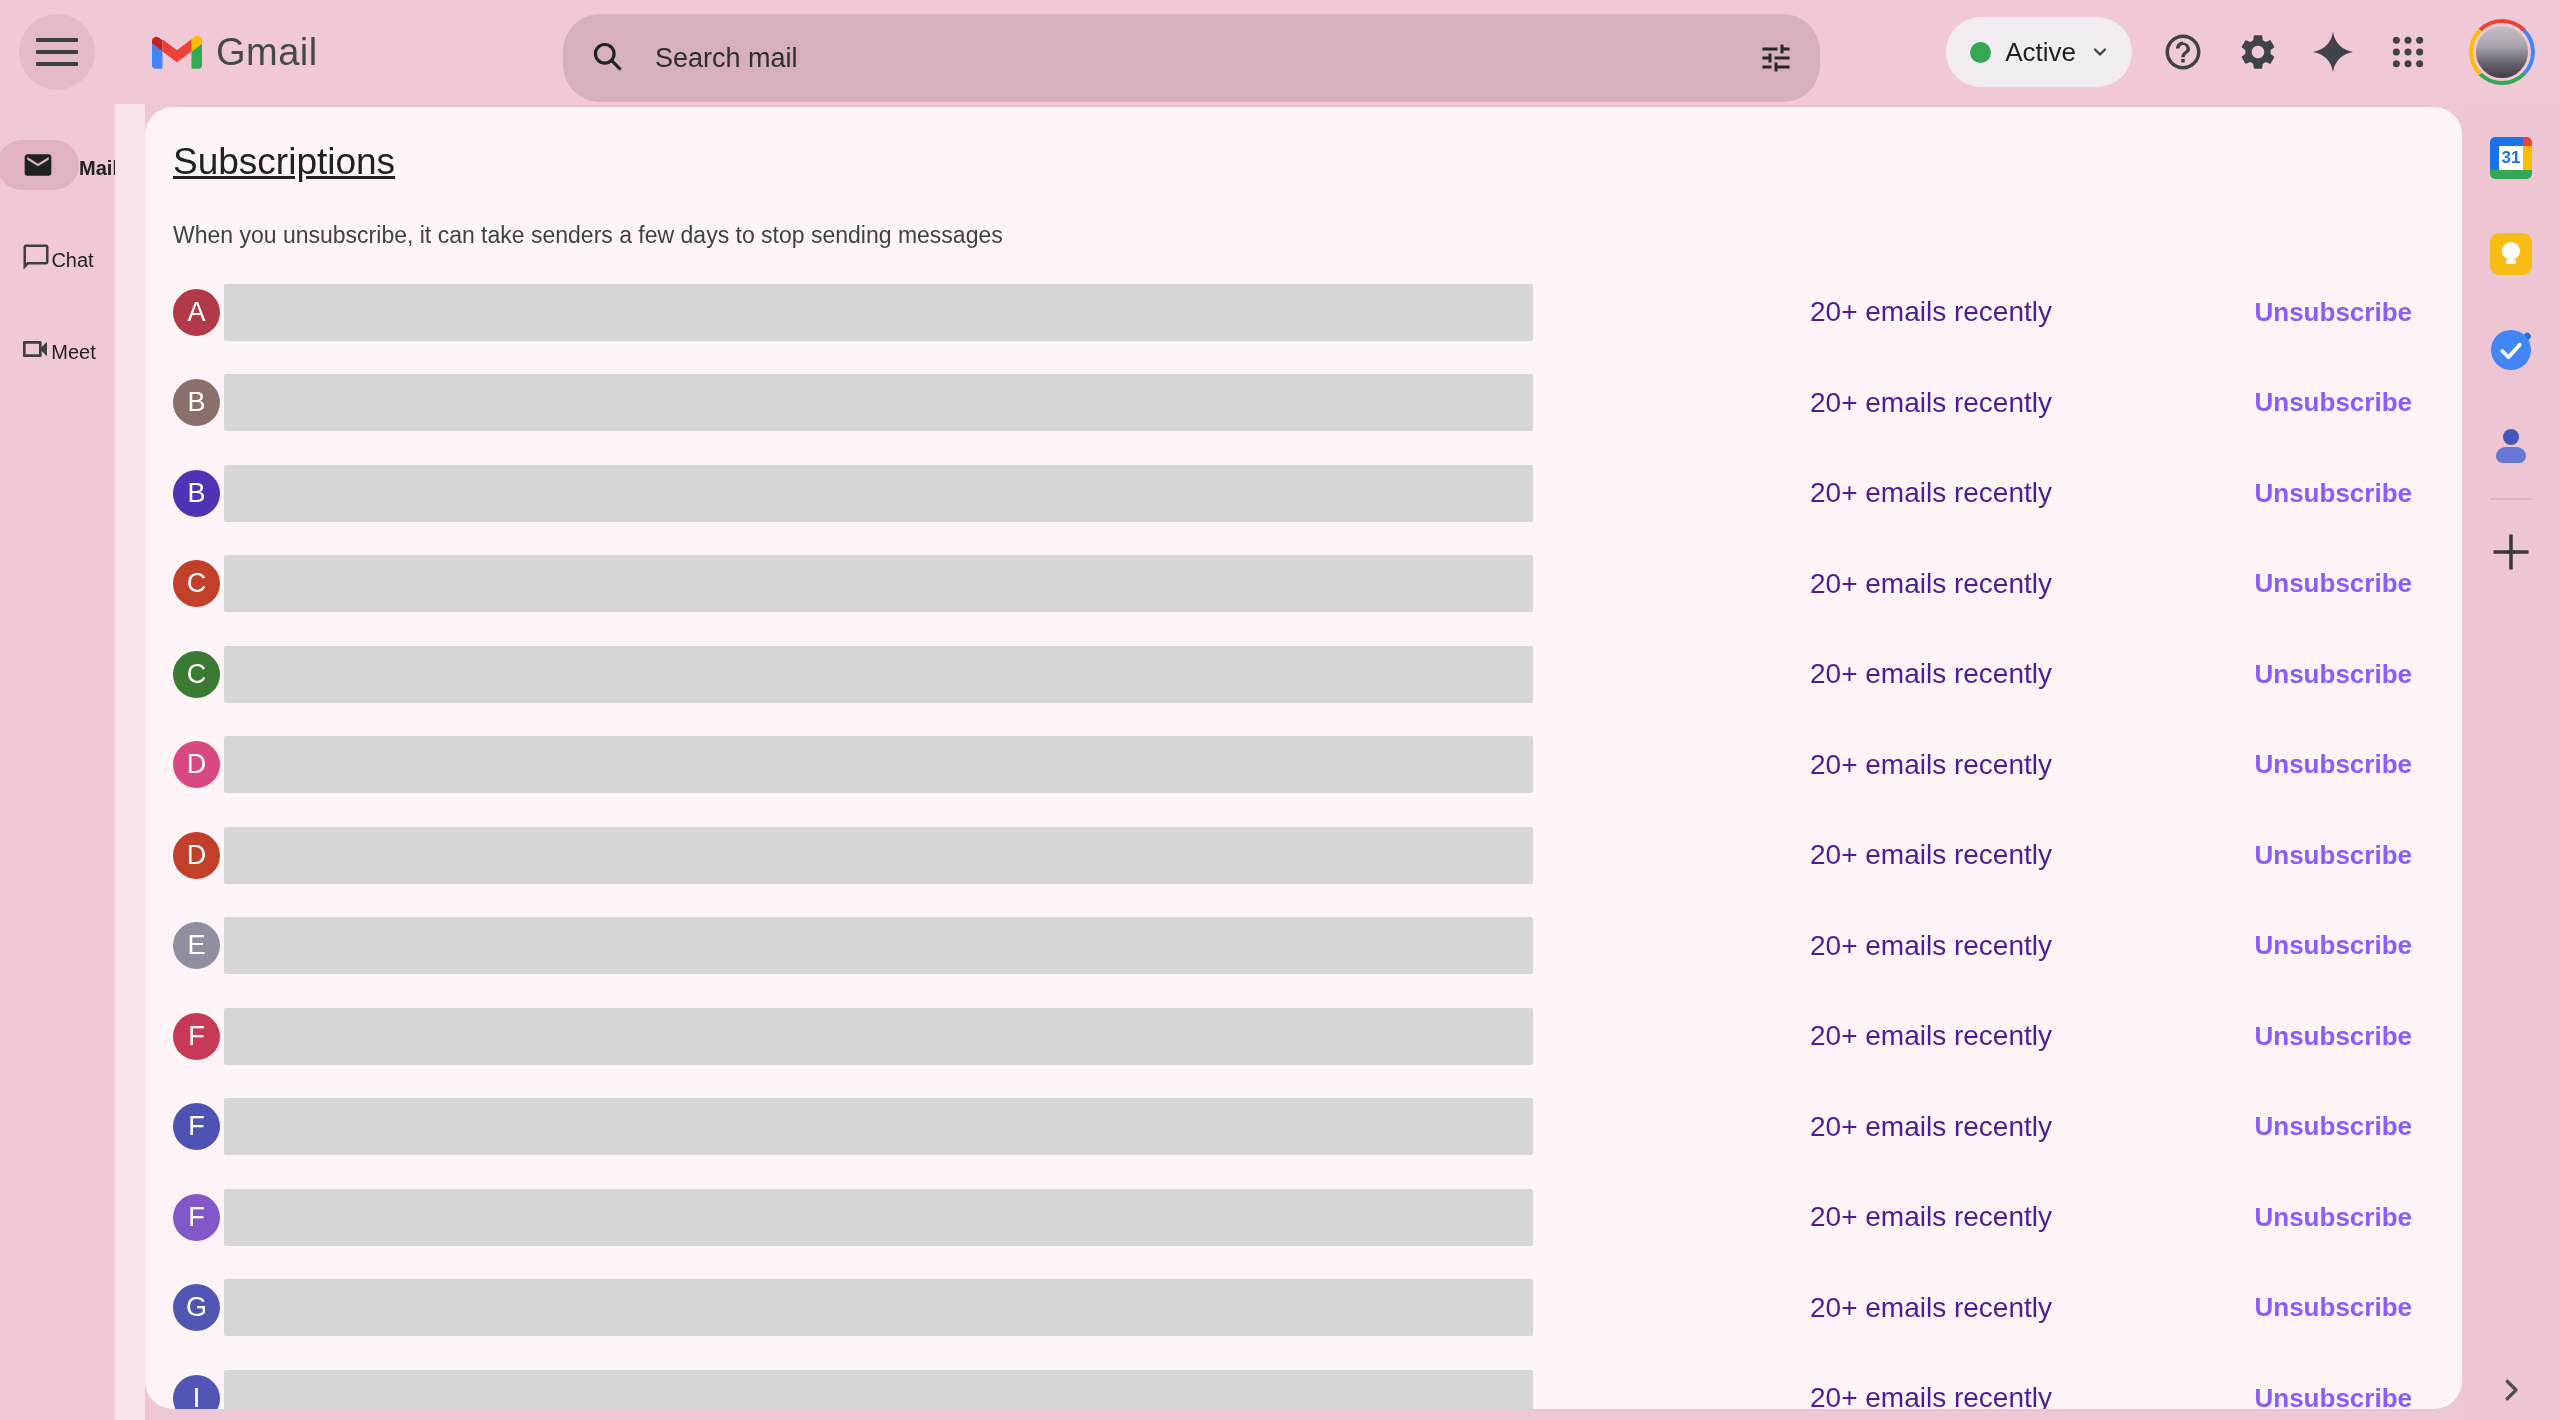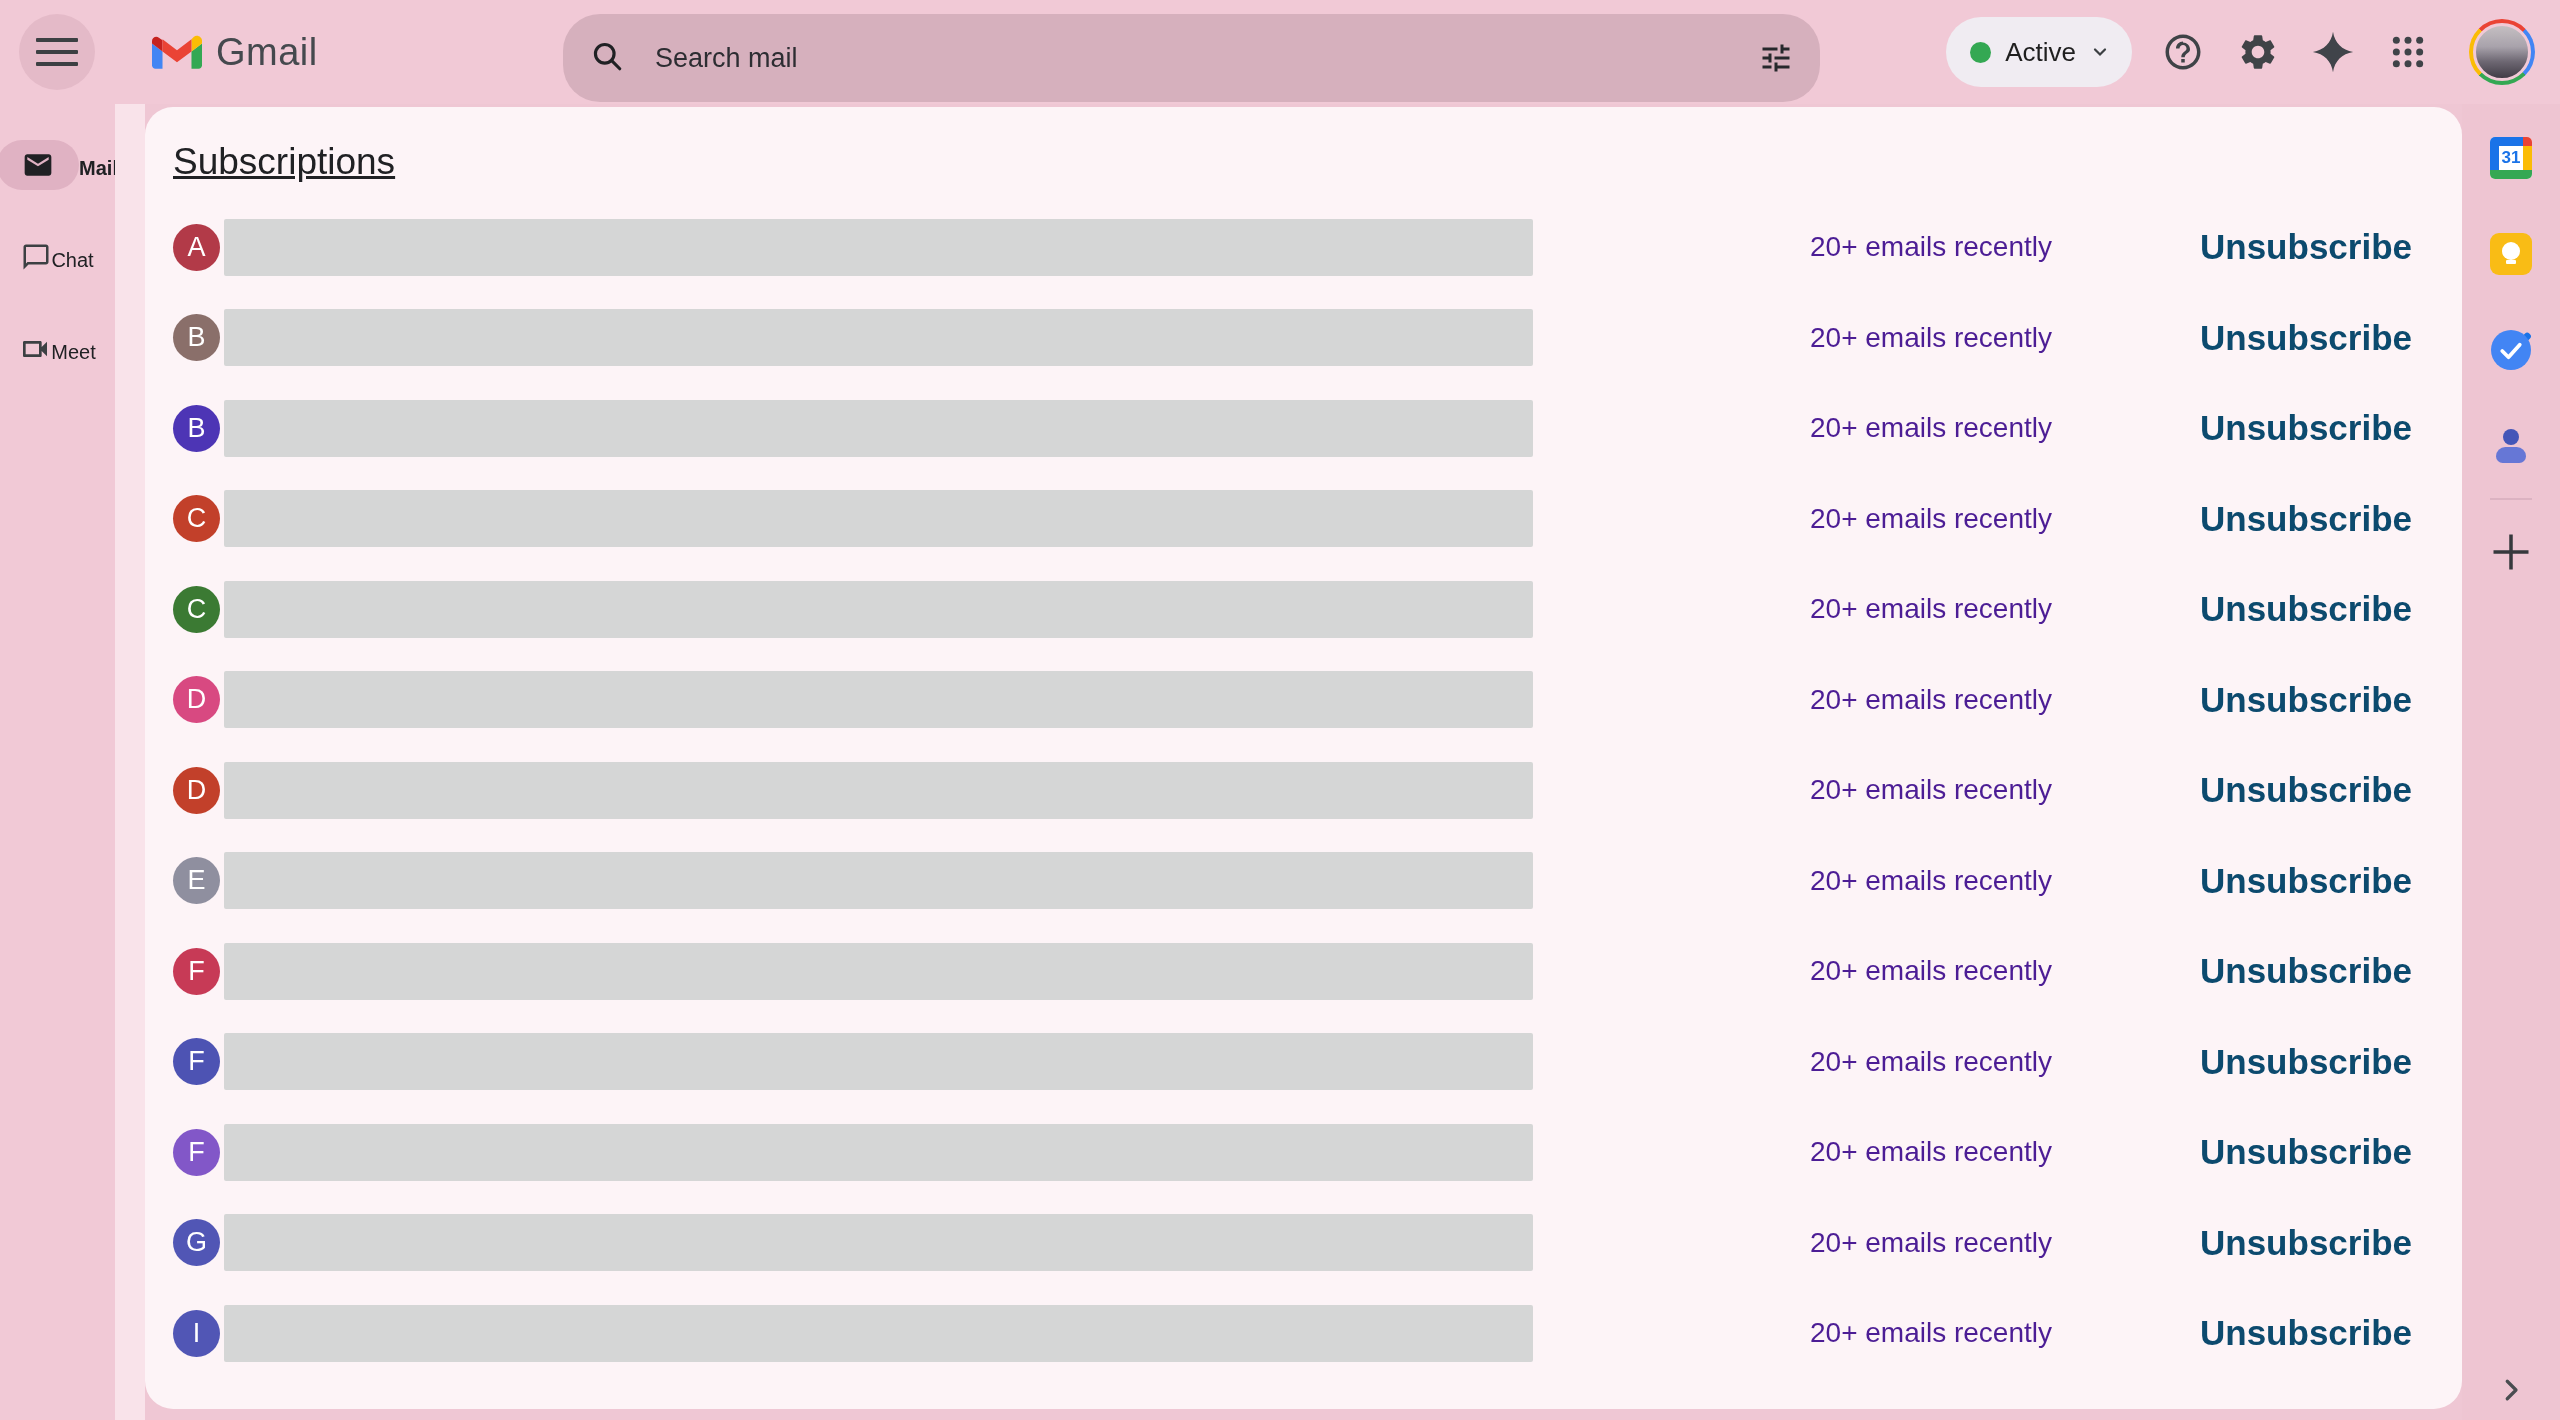--- a/index.html
+++ b/index.html
@@ -55,21 +55,21 @@
   .card{position:relative;height:100%;margin-top:3px;border-radius:28px;background:#fdf4f7;overflow:hidden;
     padding:0 50px 0 28px;}
   .page-title{margin:33px 0 0 0;font-size:37px;font-weight:400;color:#202124;line-height:44px;text-decoration:underline;}
   .page-subtitle{margin:38px 0 0 0;font-size:23px;color:#3f4246;line-height:27px;}
   .sub-list{margin-top:18px;}
   .sub-row{display:flex;align-items:center;height:90.5px;}
   .row-avatar{width:47px;height:47px;border-radius:50%;flex:none;display:flex;align-items:center;justify-content:center;}
   .row-initial{color:#ffffff;font-size:27px;font-weight:500;}
   .row-bar{width:1309px;height:57px;background:#d5d6d6;border-radius:2px;margin-left:4px;flex:none;}
   .row-emails{margin-left:277px;font-size:28px;color:#4c1d95;white-space:nowrap;}
-  .row-unsub{margin-left:auto;border:none;background:none;padding:0;font-size:35px;font-weight:700;color:#0c4a6e;cursor:pointer;white-space:nowrap;}
+  .row-unsub{margin-left:auto;border:none;background:none;padding:0;font-size:26px;font-weight:700;color:#8b5cf6;cursor:pointer;white-space:nowrap;}
 
   
   .rail-btn{width:48px;height:48px;display:flex;align-items:center;justify-content:center;background:none;border:none;cursor:pointer;padding:0;}
   .rail-btn + .rail-btn{margin-top:48px;}
   .rail-divider{width:42px;height:2px;background:#dcb3c2;margin:28px 0;}
   .rail-spacer{flex:1;}
   .rail-bottom{margin-bottom:6px;}
 
   
   .cal{position:relative;width:42px;height:42px;border-radius:5px;background:#ffffff;overflow:hidden;}
@@ -208,20 +208,21 @@
         </span>
         <span class="nav-label">Meet</span>
       </button>
     </nav>
 
     <div class="gutter"></div>
 
     <div class="card-col">
       <main class="card">
         <h1 class="page-title">Subscriptions</h1>
+        <p class="page-subtitle">When you unsubscribe, it can take senders a few days to stop sending messages</p>
         <div class="sub-list">
   <div class="sub-row">
     <div class="row-avatar" style="background: rgb(178, 58, 72);">
       <span class="row-initial">A</span>
     </div>
     <div class="row-bar"></div>
     <div class="row-emails">20+ emails recently</div>
     <button class="row-unsub">Unsubscribe</button>
   </div>
 

